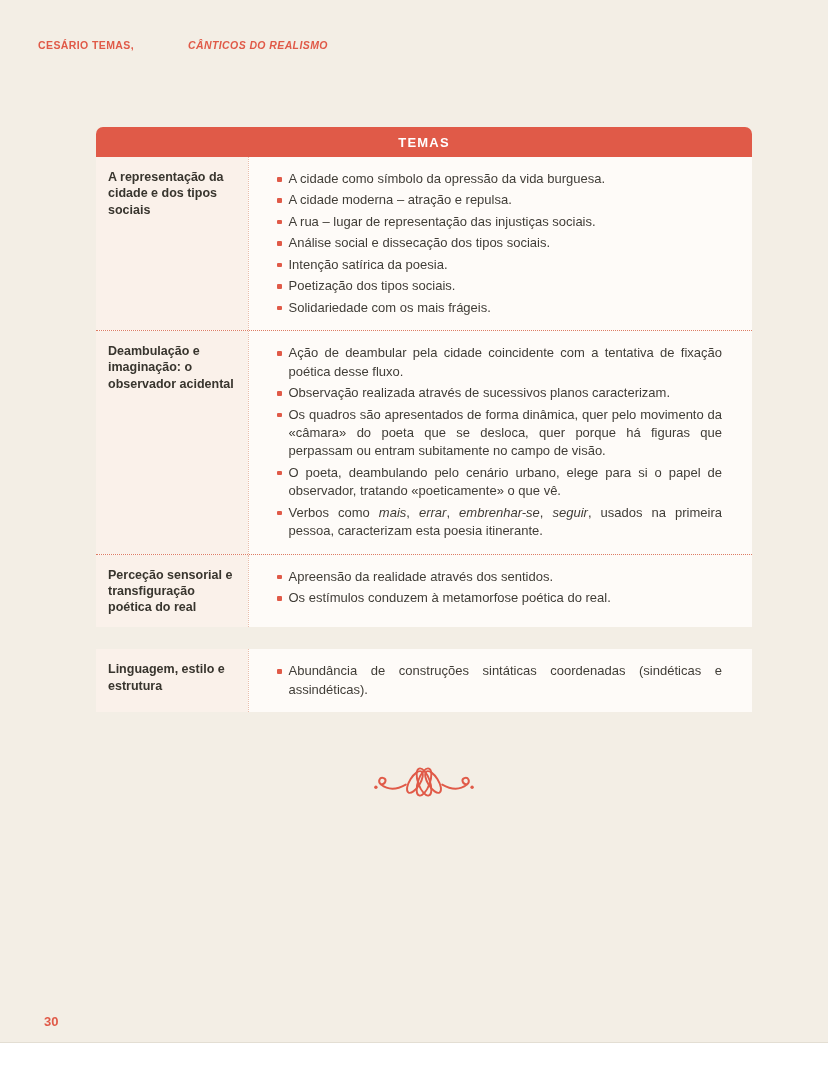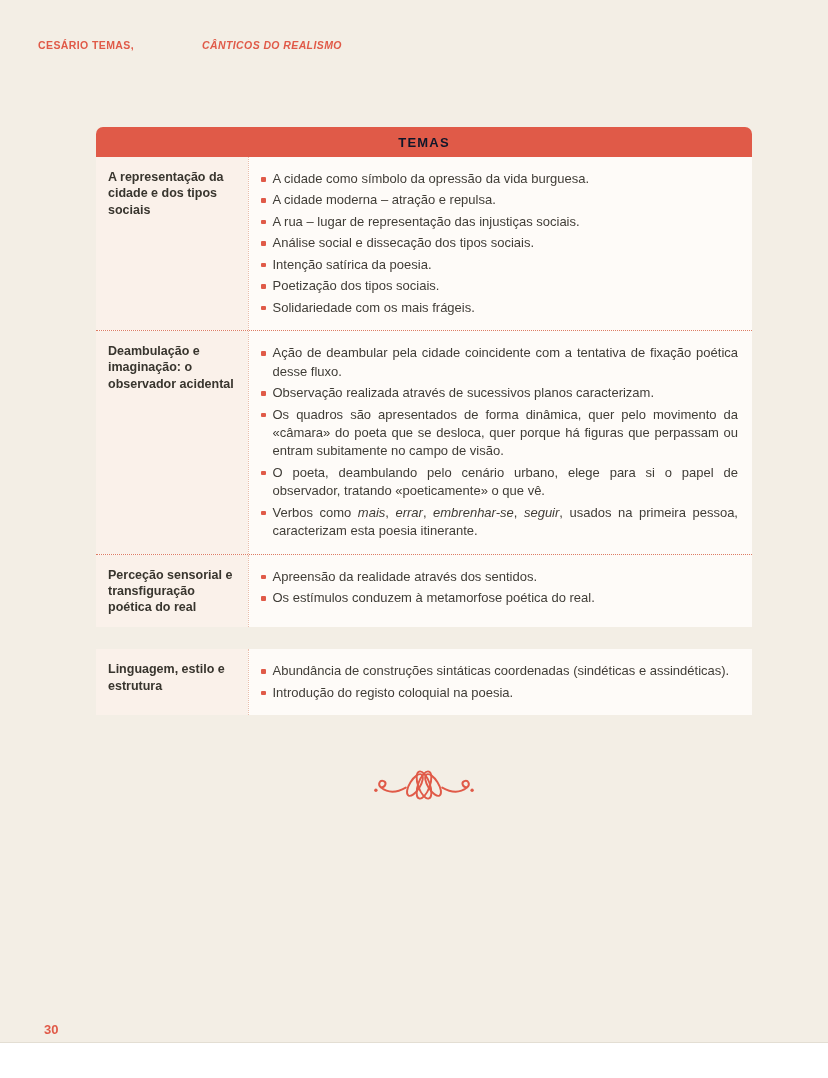--- a/index.html
+++ b/index.html
@@ -11,27 +11,27 @@
     font-family: "Liberation Sans", sans-serif;
     color:#403d37;
     overflow:hidden;
   }
   .running-header {
     position:absolute; top:39px; left:38px;
     font-size:10.5px; font-weight:bold;
     color: var(--accent, #e05a48);
     letter-spacing:.4px;
   }
-  .running-header .work { font-style:italic; margin-left:20px;padding-left:48px; }
+  .running-header .work { font-style:italic; margin-left:6px;padding-left:48px; }
 
   .content { position:absolute; top:127px; left:96px; width:656px; }
 
   .table-header {
     background: var(--accent, #e05a48);
-    color:#0f172a;
+    color:#ffffff;
     font-weight:bold;
     font-size:13px;
     letter-spacing:1.2px;
     text-align:center;
     padding:8px 0 7px;
     border-radius:7px 7px 0 0;
   }
 
   .section { display:flex; background:#fefbf8; }
   .section + .section { border-top:1px dotted #dd7c64; }
@@ -43,39 +43,39 @@
     padding:12px 10px 12px 12px;
     font-weight:bold; font-size:12.5px; line-height:1.3;
     color:#38352e;
   }
   .bullets-cell {
     flex:1;
     padding:10px 14px 10px 12px;
     border-left:1px dotted #e9bdaa;
   }
   .bullets-cell ul { list-style:none; }
-  .bullets-cell li { display:flex; margin:3px 0; font-size:13px; line-height:1.42; }
+  .bullets-cell li { display:flex; margin:3px 16px; font-size:13px; line-height:1.42; }
   .marker {
     flex:0 0 auto; width:4.5px; height:4.5px;
     background: var(--accent, #e05a48);
     border-radius:1px;
     margin:7px 7px 0 0;
   }
   .btext { flex:1; text-align:justify; }
   .btext i { font-style:italic; }
 
   .block-gap { height:22px; }
 
   .ornament { margin:44px auto 0; width:110px; text-align:center; color: var(--accent, #e05a48); }
   .ornament svg { display:block; margin:0 auto; }
 
   .page-number {
     position:absolute; left:44px; top:1014px;
     color: var(--accent, #e05a48);
-    font-weight:bold; font-size:13px;margin-top:8px;
+    font-weight:bold; font-size:13px;
   }
   .bottom-strip {
     position:absolute; left:0; bottom:0; width:100%; height:36px;
     background:#ffffff;
     border-top:1px solid #e3ded3;
   }
 </style>
 </head>
 <body>
 
@@ -180,24 +180,20 @@
     <div>
         <div class="section">
           <div class="title-cell">
             <span>Linguagem, estilo e estrutura</span>
           </div>
           <div class="bullets-cell">
             <ul>
               <li>
                 <span class="marker"></span>
                 <span class="btext"><span>Abundância de construções sintáticas coordenadas (sindéticas e assindéticas).</span></span>
-              </li>
-              <li>
-                <span class="marker"></span>
-                <span class="btext"><span>Introdução do registo coloquial na poesia.</span></span>
               </li>
             </ul>
           </div>
         </div>
       </div>
   </div>
 
   <div class="ornament">
     <svg width="104" height="52" viewBox="0 0 160 80" aria-hidden="true">
       <g fill="none" stroke="currentColor" stroke-width="3" stroke-linecap="round">

